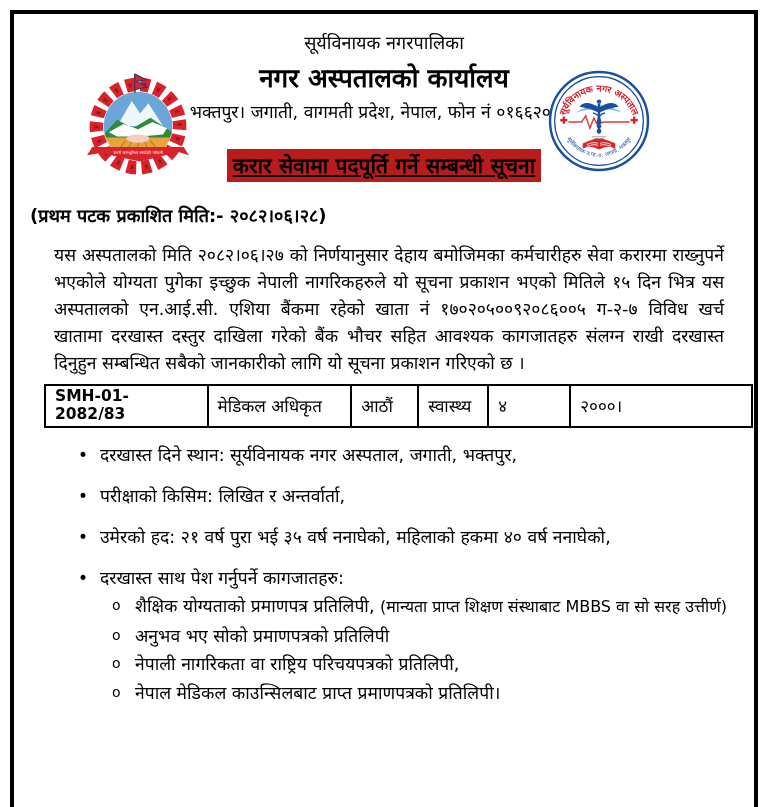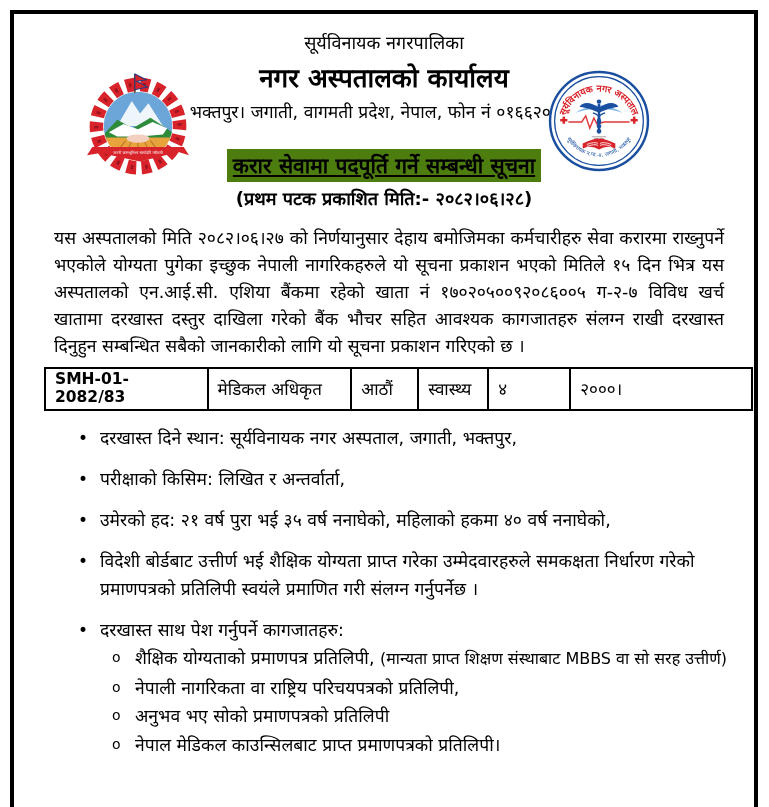--- a/index.html
+++ b/index.html
@@ -14,21 +14,21 @@
   .hdr-line1, .hdr-line2, .hdr-line4 { font-size:18px; line-height:29px; }
   .hdr-line3 { font-size:26px; font-weight:bold; line-height:38px; margin:2px 0 1px 0; }
   .hdr-line4 { font-size:17.5px; }
   .logo-left  { position:absolute; left:56px;  top:44px; width:104px; height:104px; }
   .logo-right { position:absolute; right:88px; top:42px; width:102px; height:102px; }
 
   
   .title-wrap { text-align:center; margin-top:22px; }
   .title-band { display:inline-block; padding:2px 6px 3px 6px; font-size:21px; font-weight:bold;
                 text-decoration:underline; }
-  .subtitle { text-align:center; font-size:18px; font-weight:bold; margin-top:4px; }
+  .subtitle { text-align:left; font-size:18px; font-weight:bold; margin-top:21px; }
 
   
   .body-text { margin:15px 14px 0 24px; font-size:17.5px; line-height:27px; text-align:justify; }
 
   
   table.vacancy { border-collapse:collapse; margin:7px 14px 0 14px; width:709px;
                   font-size:17px; }
   table.vacancy th, table.vacancy td { border:2px solid #000; padding:1px 9px 3px 9px; text-align:left;
                   vertical-align:middle; height:25px; }
   table.vacancy th { font-weight:bold; }
@@ -133,21 +133,21 @@
         <g>
           <path d="M34,72 Q50,65 50,68 L50,78 Q42,73 34,77 Z" fill="#d8232a"></path>
           <path d="M66,72 Q50,65 50,68 L50,78 Q58,73 66,77 Z" fill="#d8232a"></path>
           <path d="M38,73 Q46,70 49,72 M38,75 Q46,72 49,74" stroke="#ffffff" stroke-width="0.8" fill="none"></path>
           <path d="M62,73 Q54,70 51,72 M62,75 Q54,72 51,74" stroke="#ffffff" stroke-width="0.8" fill="none"></path>
         </g>
       </svg>
     </div>
 
     <div class="title-wrap">
-      <span class="title-band" style="background:#4d7c0f">करार सेवामा पदपूर्ति गर्ने सम्बन्धी सूचना</span>
+      <span class="title-band" style="background:#b91c1c">करार सेवामा पदपूर्ति गर्ने सम्बन्धी सूचना</span>
     </div>
     <div class="subtitle">(प्रथम पटक प्रकाशित मिति:- २०८२।०६।२८)</div>
 
     <div class="body-text">यस अस्पतालको मिति २०८२।०६।२७ को निर्णयानुसार देहाय बमोजिमका कर्मचारीहरु सेवा करारमा राख्नुपर्ने भएकोले योग्यता पुगेका इच्छुक नेपाली नागरिकहरुले यो सूचना प्रकाशन भएको मितिले १५ दिन भित्र यस अस्पतालको एन.आई.सी. एशिया बैंकमा रहेको खाता नं १७०२०५००९२०८६००५ ग-२-७ विविध खर्च खातामा दरखास्त दस्तुर दाखिला गरेको बैंक भौचर सहित आवश्यक कागजातहरु संलग्न राखी दरखास्त दिनुहुन सम्बन्धित सबैको जानकारीको लागि यो सूचना प्रकाशन गरिएको छ ।</div>
 
     <table class="vacancy">
       <colgroup>
         <col style="width:23%">
           <col style="width:20.3%">
           <col style="width:9.5%">
@@ -164,27 +164,26 @@
         <td>४</td>
         <td>२०००।</td>
       </tr>
     </tbody>
       </table>
 
     <ul class="main-list">
       <li>दरखास्त दिने स्थान: सूर्यविनायक नगर अस्पताल, जगाती, भक्तपुर,</li>
       <li>परीक्षाको किसिम: लिखित र अन्तर्वार्ता,</li>
       <li>उमेरको हद: २१ वर्ष पुरा भई ३५ वर्ष ननाघेको, महिलाको हकमा ४० वर्ष ननाघेको,</li>
-      <li>विदेशी बोर्डबाट उत्तीर्ण भई शैक्षिक योग्यता प्राप्त गरेका उम्मेदवारहरुले समकक्षता निर्धारण गरेको प्रमाणपत्रको प्रतिलिपी स्वयंले प्रमाणित गरी संलग्न गर्नुपर्नेछ ।</li>
       <li>दरखास्त साथ पेश गर्नुपर्ने कागजातहरु:</li>
     </ul>
     <ul class="sub-list">
       <li>
         <span>शैक्षिक योग्यताको प्रमाणपत्र प्रतिलिपी,</span>
         <span class="small-note">(मान्यता प्राप्त शिक्षण संस्थाबाट MBBS वा सो सरह उत्तीर्ण)</span>
       </li>
+      <li>अनुभव भए सोको प्रमाणपत्रको प्रतिलिपी</li>
       <li>नेपाली नागरिकता वा राष्ट्रिय परिचयपत्रको प्रतिलिपी,</li>
-      <li>अनुभव भए सोको प्रमाणपत्रको प्रतिलिपी</li>
       <li>नेपाल मेडिकल काउन्सिलबाट प्राप्त प्रमाणपत्रको प्रतिलिपी।</li>
     </ul>
 
   </div>
 </div>
 
 </body></html>

